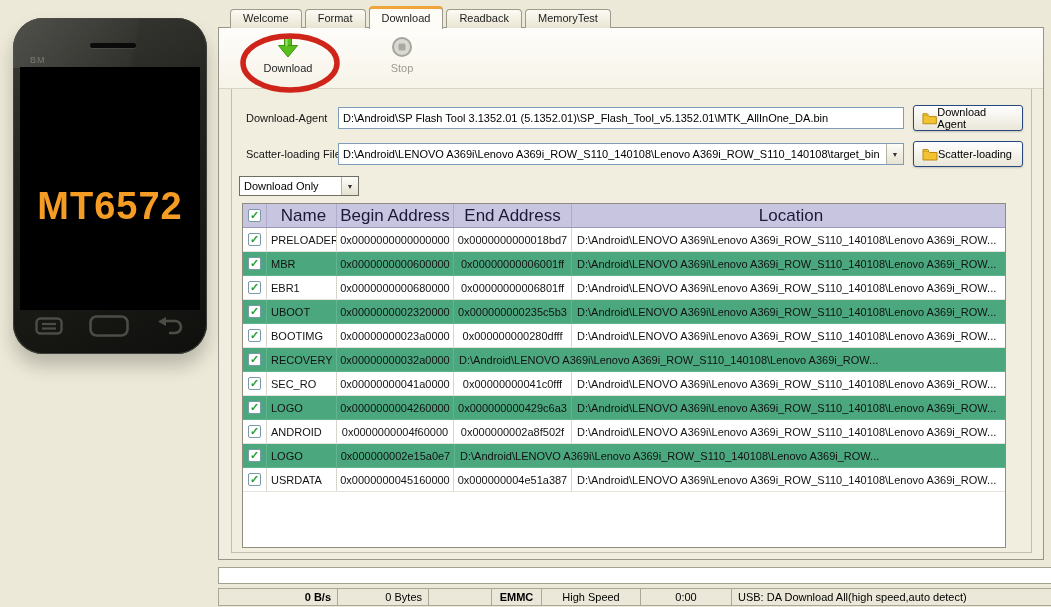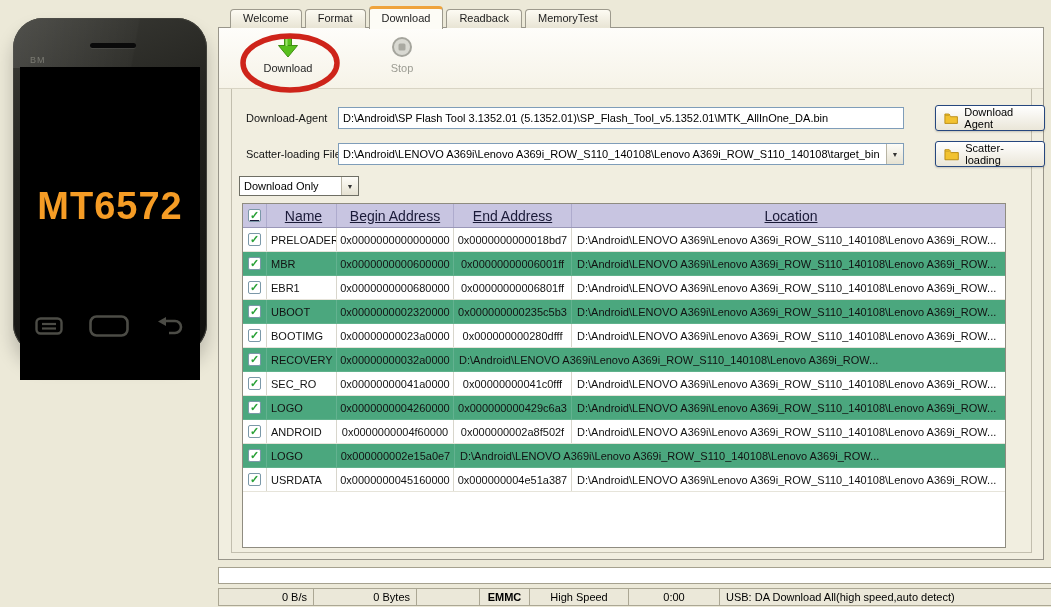--- a/index.html
+++ b/index.html
@@ -17,21 +17,21 @@
     box-shadow:0 12px 18px rgba(0,0,0,0.22), inset 0 0 0 1px #3f3f39;
   }
   .phone::before {
     content:""; position:absolute; left:0; top:0; right:0; height:50px;
     border-radius:30px 30px 0 0;
     background:linear-gradient(100deg, rgba(255,255,255,0.10), rgba(255,255,255,0.02) 62%, rgba(255,255,255,0) 63%);
   }
   .phone-brand { position:absolute; left:17px; top:37px; font-size:9px; color:#7a7a72; letter-spacing:1px; }
   .phone-speaker { position:absolute; left:77px; top:25px; width:46px; height:5px; border-radius:3px;
     background:#0a0a0a; box-shadow:0 1px 0 rgba(255,255,255,0.08); }
-  .phone-screen { position:absolute; left:7px; top:49px; width:180px; height:313px; background:#000; }
+  .phone-screen { position:absolute; left:7px; top:49px; width:180px; height:243px; background:#000; }
   .phone-chip {
     margin-top:118px; text-align:center; font-size:38px; font-weight:bold;
     color:#f59c25; letter-spacing:1px;
   }
   .phone-keys {
     position:absolute; left:0; right:0; bottom:12px; height:32px;
     display:flex; justify-content:space-between; align-items:center; padding:0 22px;
   }
   .phone-keys svg { display:block; }
 
@@ -86,40 +86,39 @@
   }
   .combo .val { flex:1; padding:0 4px; white-space:nowrap; overflow:hidden; }
   .combo .dd {
     width:17px; align-self:stretch; display:flex; align-items:center; justify-content:center;
     background:linear-gradient(#fdfcf7,#e6e2d2); border-left:1px solid #b8b4a4;
     font-size:7px; color:#333;
   }
   .cmb-sc { left:119px; top:115px; width:566px; height:22px; }
   .cmb-mode { left:20px; top:148px; width:120px; height:20px; border-color:#6e6e64; }
   .xpbtn {
-    position:absolute; left:716px; width:110px; height:26px;
+    position:absolute; left:694px; width:110px; height:26px;
     border:1px solid #26477e; border-radius:3px;
     background:linear-gradient(#ffffff,#eae6d8);
     box-shadow:0 1px 2px rgba(0,0,0,0.18);
-    display:flex; align-items:center; gap:6px; padding:0 8px;
+    display:flex; align-items:center; padding:0 8px;
     font-size:11px; color:#000; cursor:pointer;
   }
   .btn-da { top:77px; }
   .btn-sc { top:113px; }
 
   
   .table {
     position:absolute; left:23px; top:175px; width:764px; height:345px;
     background:#fff; border:1px solid #8f8c80; overflow:hidden;
   }
   .thead { display:flex; height:24px; background:#c8c5e1; border-bottom:1px solid #9a97b8; }
   .hcell {
-    font-size:14px; color:#1a1a38; display:flex; align-items:center; justify-content:center;
+    font-size:17px; color:#1a1a38; display:flex; align-items:center; justify-content:center;
     border-right:1px solid #aeabcd;
-    text-decoration:underline;
   }
   .trow { display:flex; height:24px; background:#fff; border-bottom:1px solid #e6e4da; }
   .trow.hl { background:#4ba77e; border-bottom-color:#60b28c; }
   .cell {
     font-size:11px; color:#121212; display:flex; align-items:center;
     border-right:1px solid #d8d6cc; white-space:nowrap; overflow:hidden;
   }
   .trow.hl .cell { border-right-color:#63b290; }
   .c-check { width:24px; justify-content:center; }
   .c-name  { width:70px; padding-left:4px; }
@@ -136,22 +135,22 @@
   .progress {
     position:absolute; left:218px; top:567px; width:833px; height:17px;
     background:#fff; border:1px solid #a5a18f; border-right:none;
   }
   .statusbar { position:absolute; left:218px; top:588px; height:18px; width:833px; display:flex; }
   .scell {
     height:18px; border:1px solid #aba794; margin-right:-1px;
     background:#ebe8d9; font-size:11px; color:#000;
     display:flex; align-items:center; padding:0 6px; white-space:nowrap; overflow:hidden;
   }
-  .s-speed { width:96px; justify-content:flex-end; }
-  .s-bytes { width:104px; justify-content:flex-end; }
+  .s-speed { width:120px; justify-content:flex-end;font-weight:bold; }
+  .s-bytes { width:92px; justify-content:flex-end; }
   .s-spare { width:64px; }
   .s-store { width:51px; justify-content:center; font-weight:bold; }
   .s-mode  { width:100px; justify-content:center; }
   .s-time  { width:92px; justify-content:center; }
   .s-usb   { flex:1; border-right:none; }
 </style>
 </head>
 <body>
 
 <div id="app">

